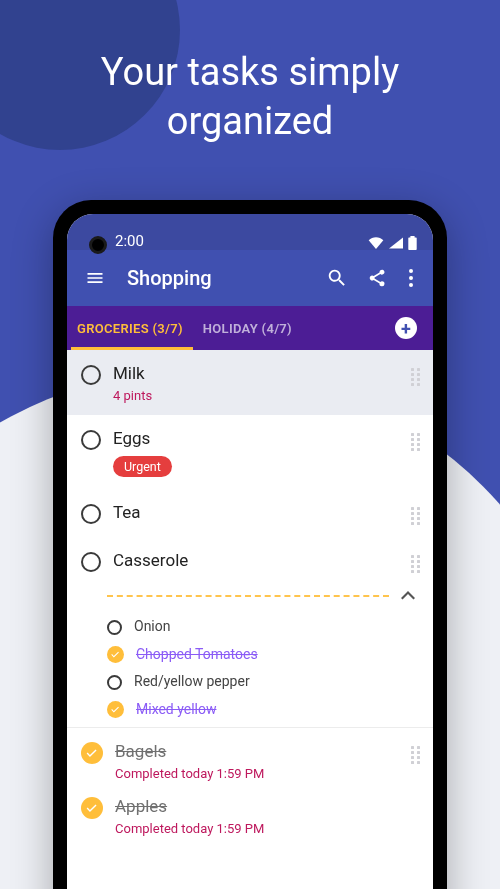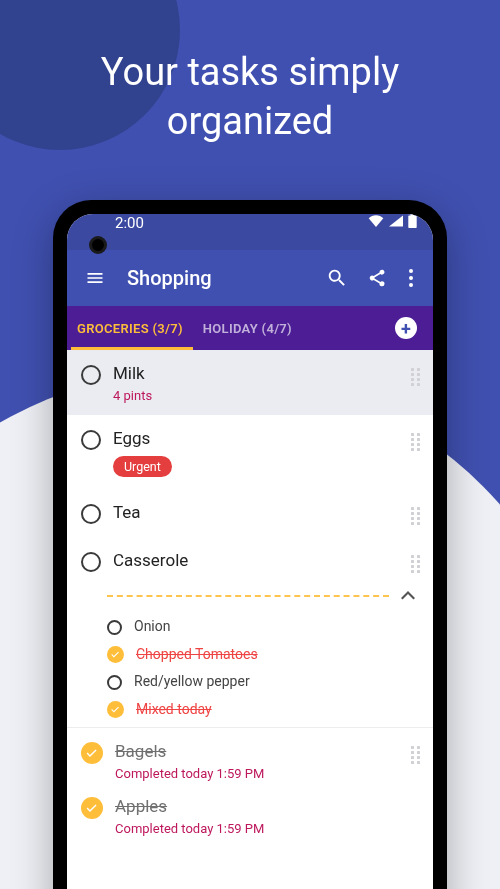--- a/index.html
+++ b/index.html
@@ -74,21 +74,21 @@
       background: #000;
       border-radius: 50%;
       border: 3px solid #1a1a1a;
       z-index: 10;
     }
     .statusbar {
       background: #3c49a0;
       color: #fff;
       height: 36px;
       display: flex;
-      align-items: flex-start;
+      align-items: flex-end;
       padding: 0 16px 0 48px;
       justify-content: space-between;
       font-size: 15px;
     }
     .status-icons { display: flex; gap: 5px; align-items: center; }
     .appbar {
       background: #4050b0;
       color: #fff;
       height: 56px;
       display: flex;
@@ -204,21 +204,21 @@
     }
     .dashed-line { flex: 1; border-top: 2px dashed #ffbe3a; opacity: 0.9; }
     .chev-up { width: 22px; height: 22px; display: flex; align-items: center; justify-content: center; }
     .subitem {
       display: flex;
       align-items: center;
       padding: 5px 14px 5px 40px;
       gap: 12px;
     }
     .sub-title { font-size: 14px; color: #444; }
-    .sub-title.done { text-decoration: line-through; color: #ef4444; }
+    .sub-title.done { text-decoration: line-through; color: #8b5cf6; }
     .divider { height: 1px; background: #ececec; margin: 4px 0; }
   </style>
 </head>
 <body>
 
 <div class="bg-circle-top"></div>
 <div class="bg-circle-bottom"></div>
 
 <div class="headline">Your tasks simply organized</div>
 
@@ -372,21 +372,21 @@
       <div class="subitem">
         <div class="circle sm"></div>
         <div class="sub-title">Red/yellow pepper</div>
       </div>
       <div class="subitem">
         <div class="checkmark sm">
             <svg viewBox="0 0 24 24">
               <path fill="#fff" d="M9 16.2l-4.2-4.2L3 13.8 9 20 21 8l-1.8-1.8z"></path>
             </svg>
           </div>
-        <div class="sub-title done">Mixed today</div>
+        <div class="sub-title done">Mixed yellow</div>
       </div>
 
       <div class="divider"></div>
 
       <div class="item" style="padding-top:8px;padding-bottom:8px">
         <div class="checkmark">
             <svg viewBox="0 0 24 24">
               <path fill="#fff" d="M9 16.2l-4.2-4.2L3 13.8 9 20 21 8l-1.8-1.8z"></path>
             </svg>
           </div>

